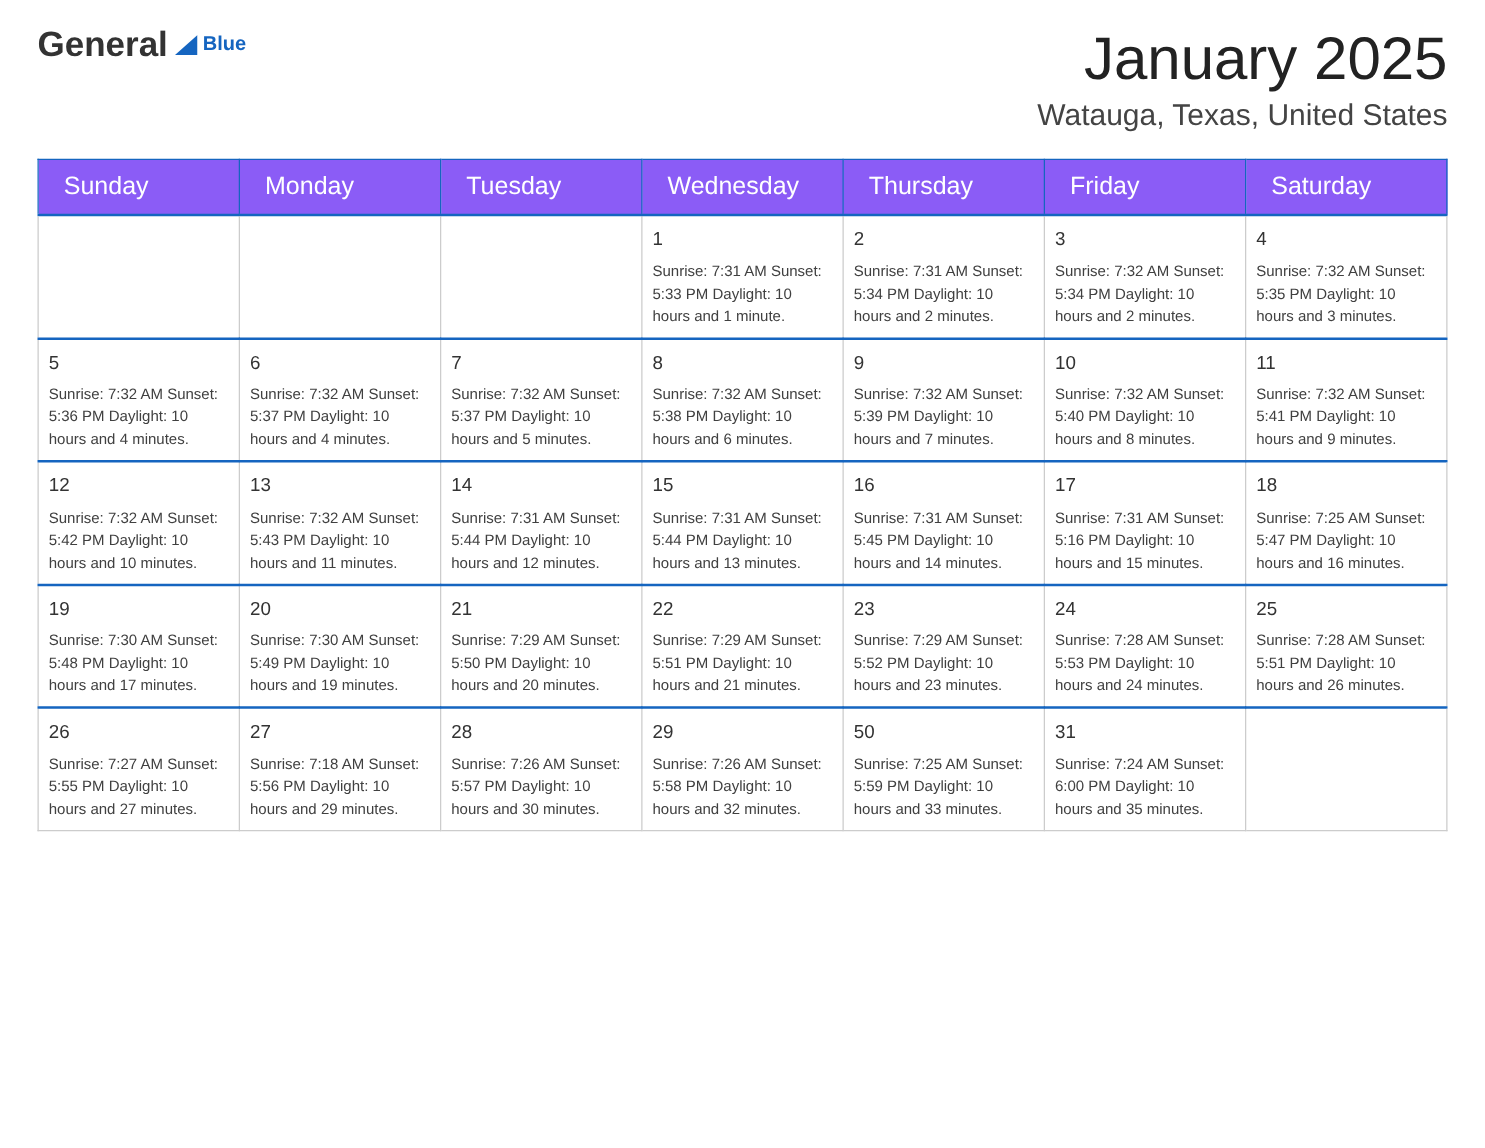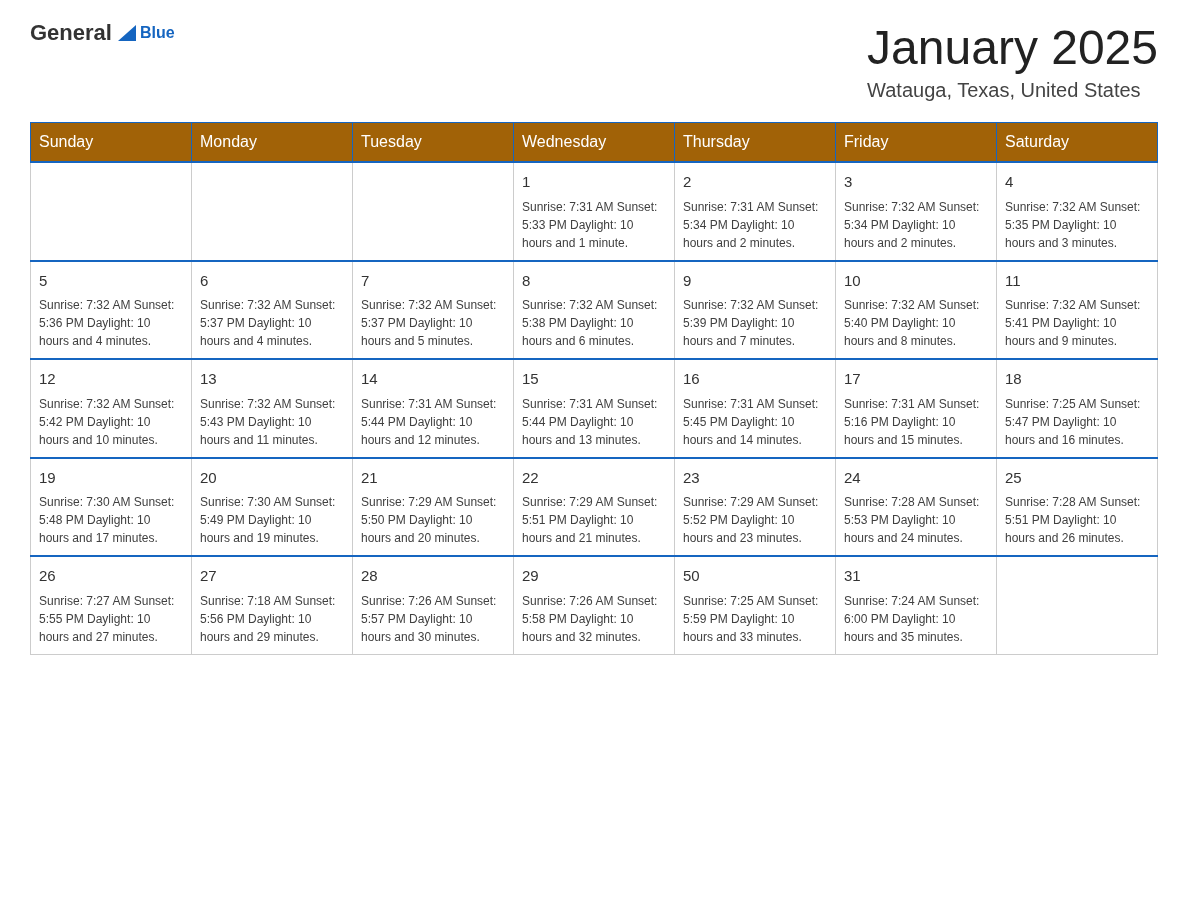--- a/index.html
+++ b/index.html
@@ -15,52 +15,53 @@
       justify-content: space-between;
       align-items: flex-start;
       margin-bottom: 20px;
     }
     .logo {
       display: flex;
       align-items: center;
       gap: 4px;
     }
     .logo-text-general {
-      font-size: 22px;
+      font-size: 28px;
       font-weight: bold;
       color: #333;
     }
     .logo-text-blue {
       font-size: 16px;
       font-weight: bold;
       color: #1565c0;
     }
     .title-section {
+      text-align: right;
     }
     .month-title {
       font-size: 48px;
       font-weight: normal;
       color: #222;
     }
     .location {
-      font-size: 20px;
+      font-size: 24px;
       color: #444;
       margin-top: 4px;
     }
     .calendar {
       width: 100%;
       border-collapse: collapse;
       border: 1px solid #ccc;
     }
     .calendar th {
-      background-color: #a16207;
+      background-color: #8b5cf6;
       color: white;
-      padding: 10px 8px;
+      padding: 10px 20px;
       text-align: left;
-      font-size: 16px;
+      font-size: 20px;
       font-weight: normal;
       border: 1px solid #1565c0;
     }
     .calendar td {
       vertical-align: top;
       padding: 8px;
       border: 1px solid #ccc;
       width: calc(100% / 7);
       min-height: 110px;
       font-size: 12.5px;

